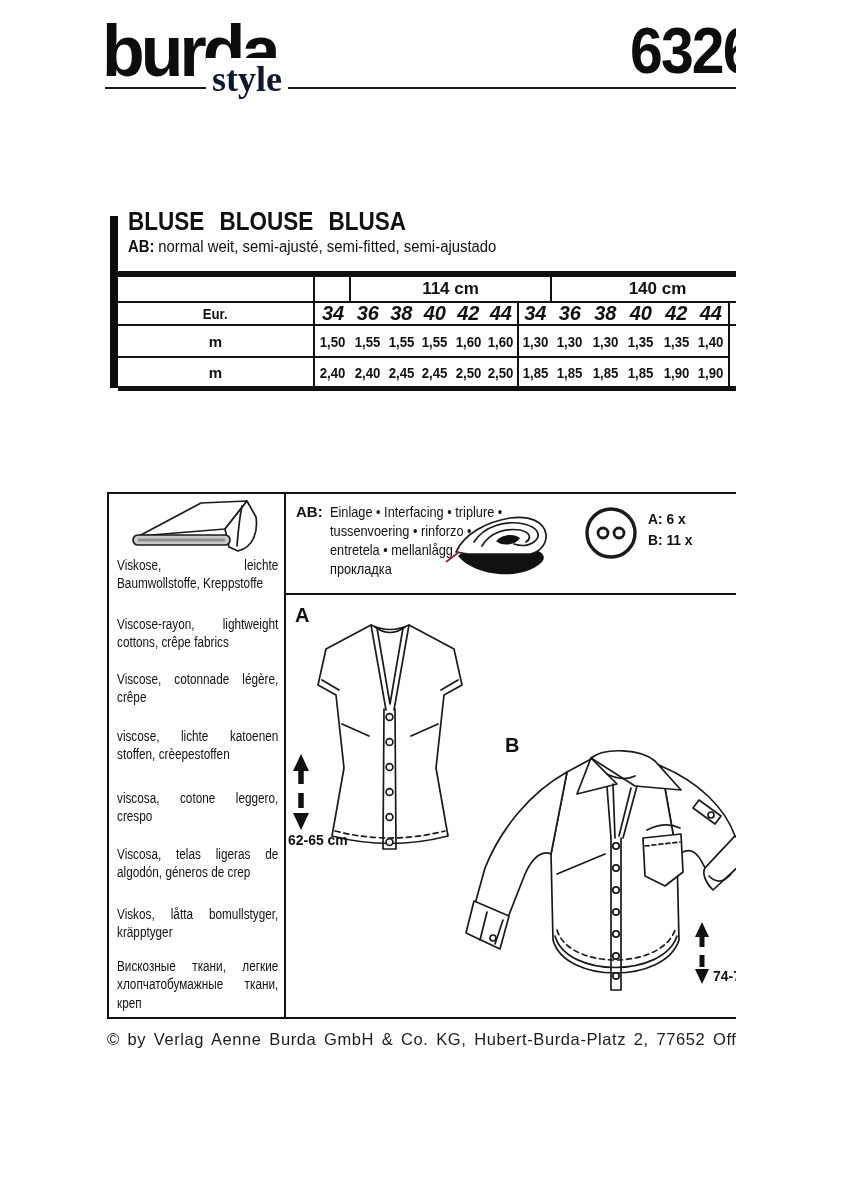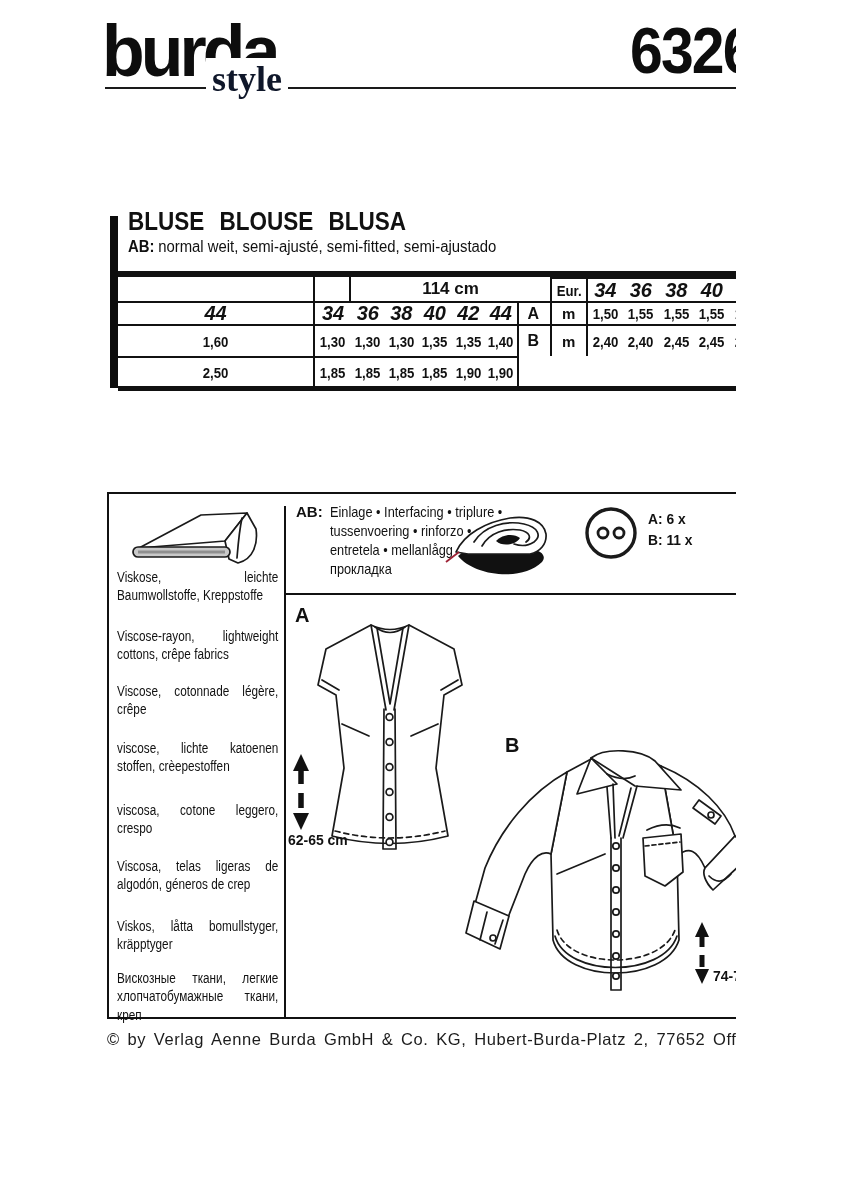--- a/index.html
+++ b/index.html
@@ -33,21 +33,21 @@
   .br{border-right:2px solid #111;}
   .bt{border-top:2px solid #111;}
   .span6{grid-column:span 6;}
   .wg{font-size:17px;}
   .sz{font-size:20px;font-style:italic;}
   .cx{display:inline-block;transform:scaleX(.88);transform-origin:center;white-space:nowrap;}
   .cxl{display:inline-block;transform:scaleX(.88);transform-origin:left center;white-space:nowrap;word-spacing:5px;}
 
   
   .infobox{left:107px;top:492px;width:659px;height:527px;border:2px solid #111;box-sizing:border-box;}
-  .leftcol{position:absolute;left:0;top:12px;bottom:0;width:175px;border-right:2px solid #111;}
+  .leftcol{position:absolute;left:0;top:0;bottom:0;width:175px;border-right:2px solid #111;}
   .fab{position:absolute;left:8px;width:192px;font-size:14px;line-height:1.32;text-align:justify;
        transform:scaleX(.84);transform-origin:0 0;}
   .absec{position:absolute;left:177px;top:0;right:0;height:99px;border-bottom:2px solid #111;}
   .ab-prefix{position:absolute;left:10px;top:9px;font-size:15px;font-weight:bold;}
   .ab-lines{position:absolute;left:44px;top:9px;width:260px;font-size:14.5px;line-height:19px;
             transform:scaleX(.88);transform-origin:0 0;}
   .btn-labels{position:absolute;left:362px;top:14px;font-size:15px;font-weight:bold;line-height:21px;
               transform:scaleX(.92);transform-origin:0 0;white-space:nowrap;}
   .view-label{font-size:20px;font-weight:bold;}
   .measure{font-size:15.5px;font-weight:bold;transform:scaleX(.9);transform-origin:0 0;white-space:nowrap;}
@@ -74,20 +74,21 @@
   <div class="abs main-heading">BLUSE  BLOUSE  BLUSA</div>
   <div class="abs subtitle">
     <b>AB:</b><span>normal weit, semi-ajusté, semi-fitted, semi-ajustado</span>
   </div>
 
   <div class="abs ftable">
 
     <div class="cell br"></div>
     <div class="cell br"></div>
     <div class="cell span6 br wg">114 cm</div>
+    <div class="cell span6 br wg">140 cm</div>
 
     <div class="cell br bt">
         <span class="cx">Eur.</span>
       </div>
     <div class="cell bt sz">34</div>
     <div class="cell bt sz">36</div>
     <div class="cell bt sz">38</div>
     <div class="cell bt sz">40</div>
     <div class="cell bt sz">42</div>
     <div class="cell bt br sz">44</div>

